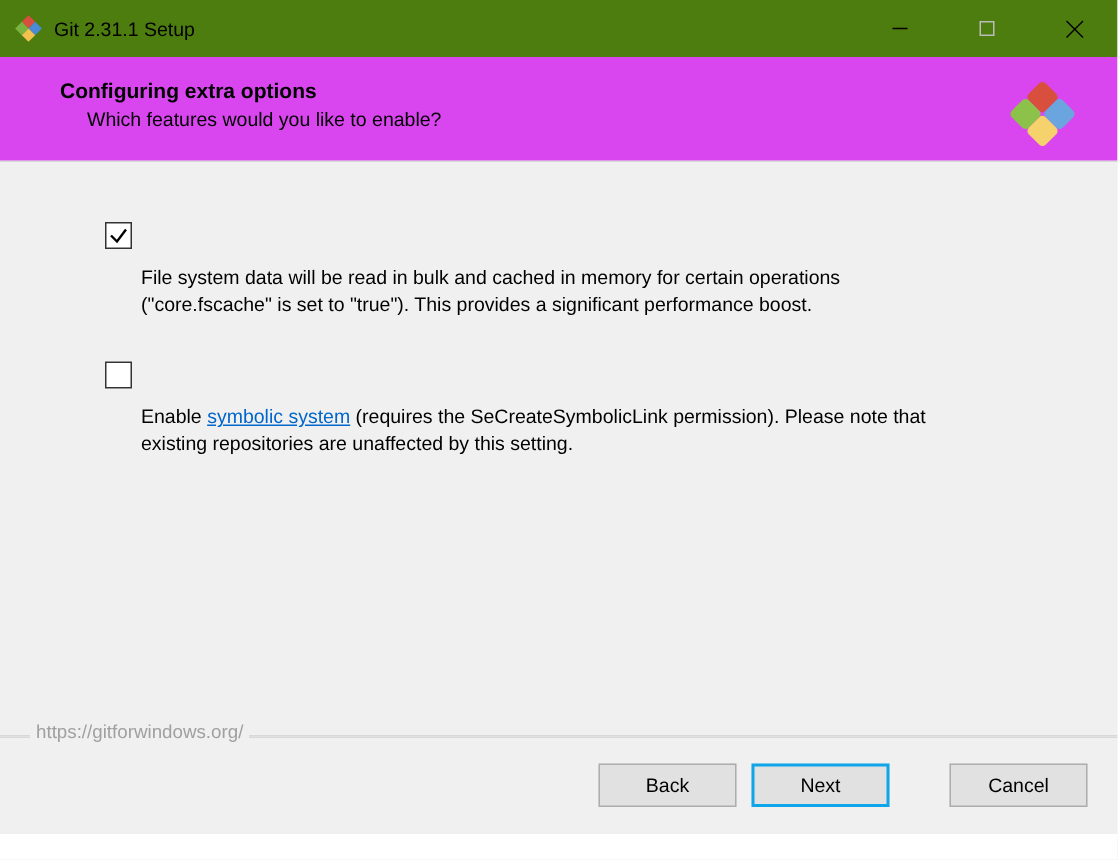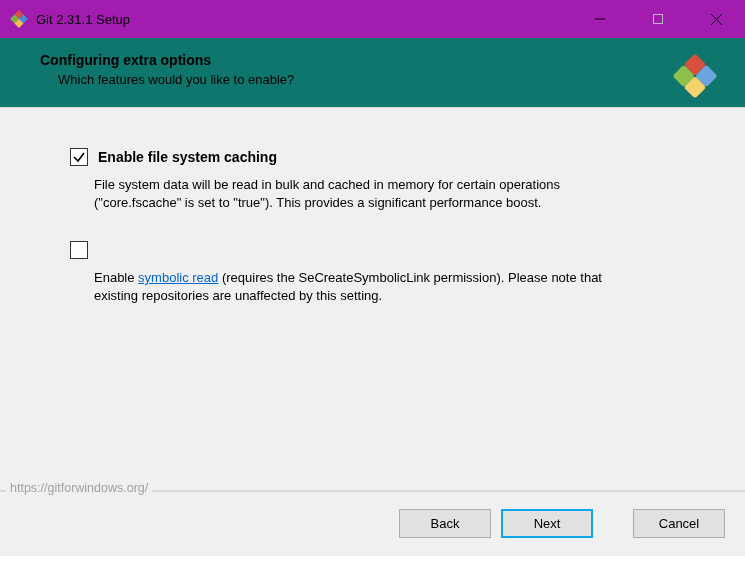--- a/index.html
+++ b/index.html
@@ -9,39 +9,39 @@
       background: #fff;
       width: 745px;
       height: 573px;
       overflow: hidden;
     }
     .titlebar {
       height: 38px;
       display: flex;
       align-items: center;
       padding-left: 10px;
-      background: #a21caf;
+      background: #4d7c0f;
       color: #000;
     }
     .titlebar-icon { width: 18px; height: 18px; margin-right: 8px; }
     .titlebar-title { font-size: 13px; }
     .titlebar-spacer { flex: 1; }
     .win-controls { display: flex; height: 100%; }
     .win-btn {
       width: 58px;
       height: 38px;
       display: flex;
       align-items: center;
       justify-content: center;
       color: #000;
     }
     .win-btn.disabled { color: #bbb; }
     .header {
       padding: 14px 39px 20px 40px;
-      background: #0f766e;
+      background: #d946ef;
       position: relative;
     }
     .header-title { font-weight: 700; font-size: 14px; margin-bottom: 4px; }
     .header-sub { font-size: 13px; margin-left: 18px; }
     .header-logo { position: absolute; right: 26px; top: 14px; width: 48px; height: 48px; }
     .content {
       background: #f0f0f0;
       border: 1px solid #d8d8d8;
       border-left: none; border-right: none;
       padding: 40px 60px 20px 70px;
@@ -76,21 +76,21 @@
       background: #f0f0f0;
       position: relative;
       display: flex;
       align-items: center;
       justify-content: flex-end;
       padding-right: 20px;
       gap: 10px;
     }
     .footer-link-wrap {
       position: absolute;
-      left: 6px;
+      left: 20px;
       top: -11px;
       background: #f0f0f0;
       padding: 0 4px;
     }
     .footer-link { color: #a0a0a0; font-size: 12.5px; text-decoration: none; }
     .hr-line {
       position: absolute;
       left: 0; right: 0; top: 0;
       border-top: 1px solid #d8d8d8;
     }
@@ -157,35 +157,34 @@
 </div>
 
 <div class="content">
   <div class="option">
     <div class="option-head">
       <div class="cb checked">
         <svg width="14" height="14">
             <polyline points="2,7 6,11 12,3" fill="none" stroke="#000" stroke-width="1.6"></polyline>
           </svg>
       </div>
-      <span class="option-label">Enable file system caching</span>
     </div>
     <div class="option-desc">
       <span>File system data will be read in bulk and cached in memory for certain operations ("core.fscache" is set to "true"). This provides a significant performance boost.</span>
     </div>
   </div>
 
   <div class="option">
     <div class="option-head">
       <div class="cb">
         
       </div>
     </div>
     <div class="option-desc">
-      <span>Enable </span><a href="#">symbolic read</a><span> (requires the SeCreateSymbolicLink permission). Please note that existing repositories are unaffected by this setting.</span>
+      <span>Enable </span><a href="#">symbolic system</a><span> (requires the SeCreateSymbolicLink permission). Please note that existing repositories are unaffected by this setting.</span>
     </div>
   </div>
 </div>
 
 <div class="footer">
   <div class="hr-line"></div>
   <div class="footer-link-wrap">
     <a class="footer-link">https://gitforwindows.org/</a>
   </div>
   <button class="btn">Back</button>

